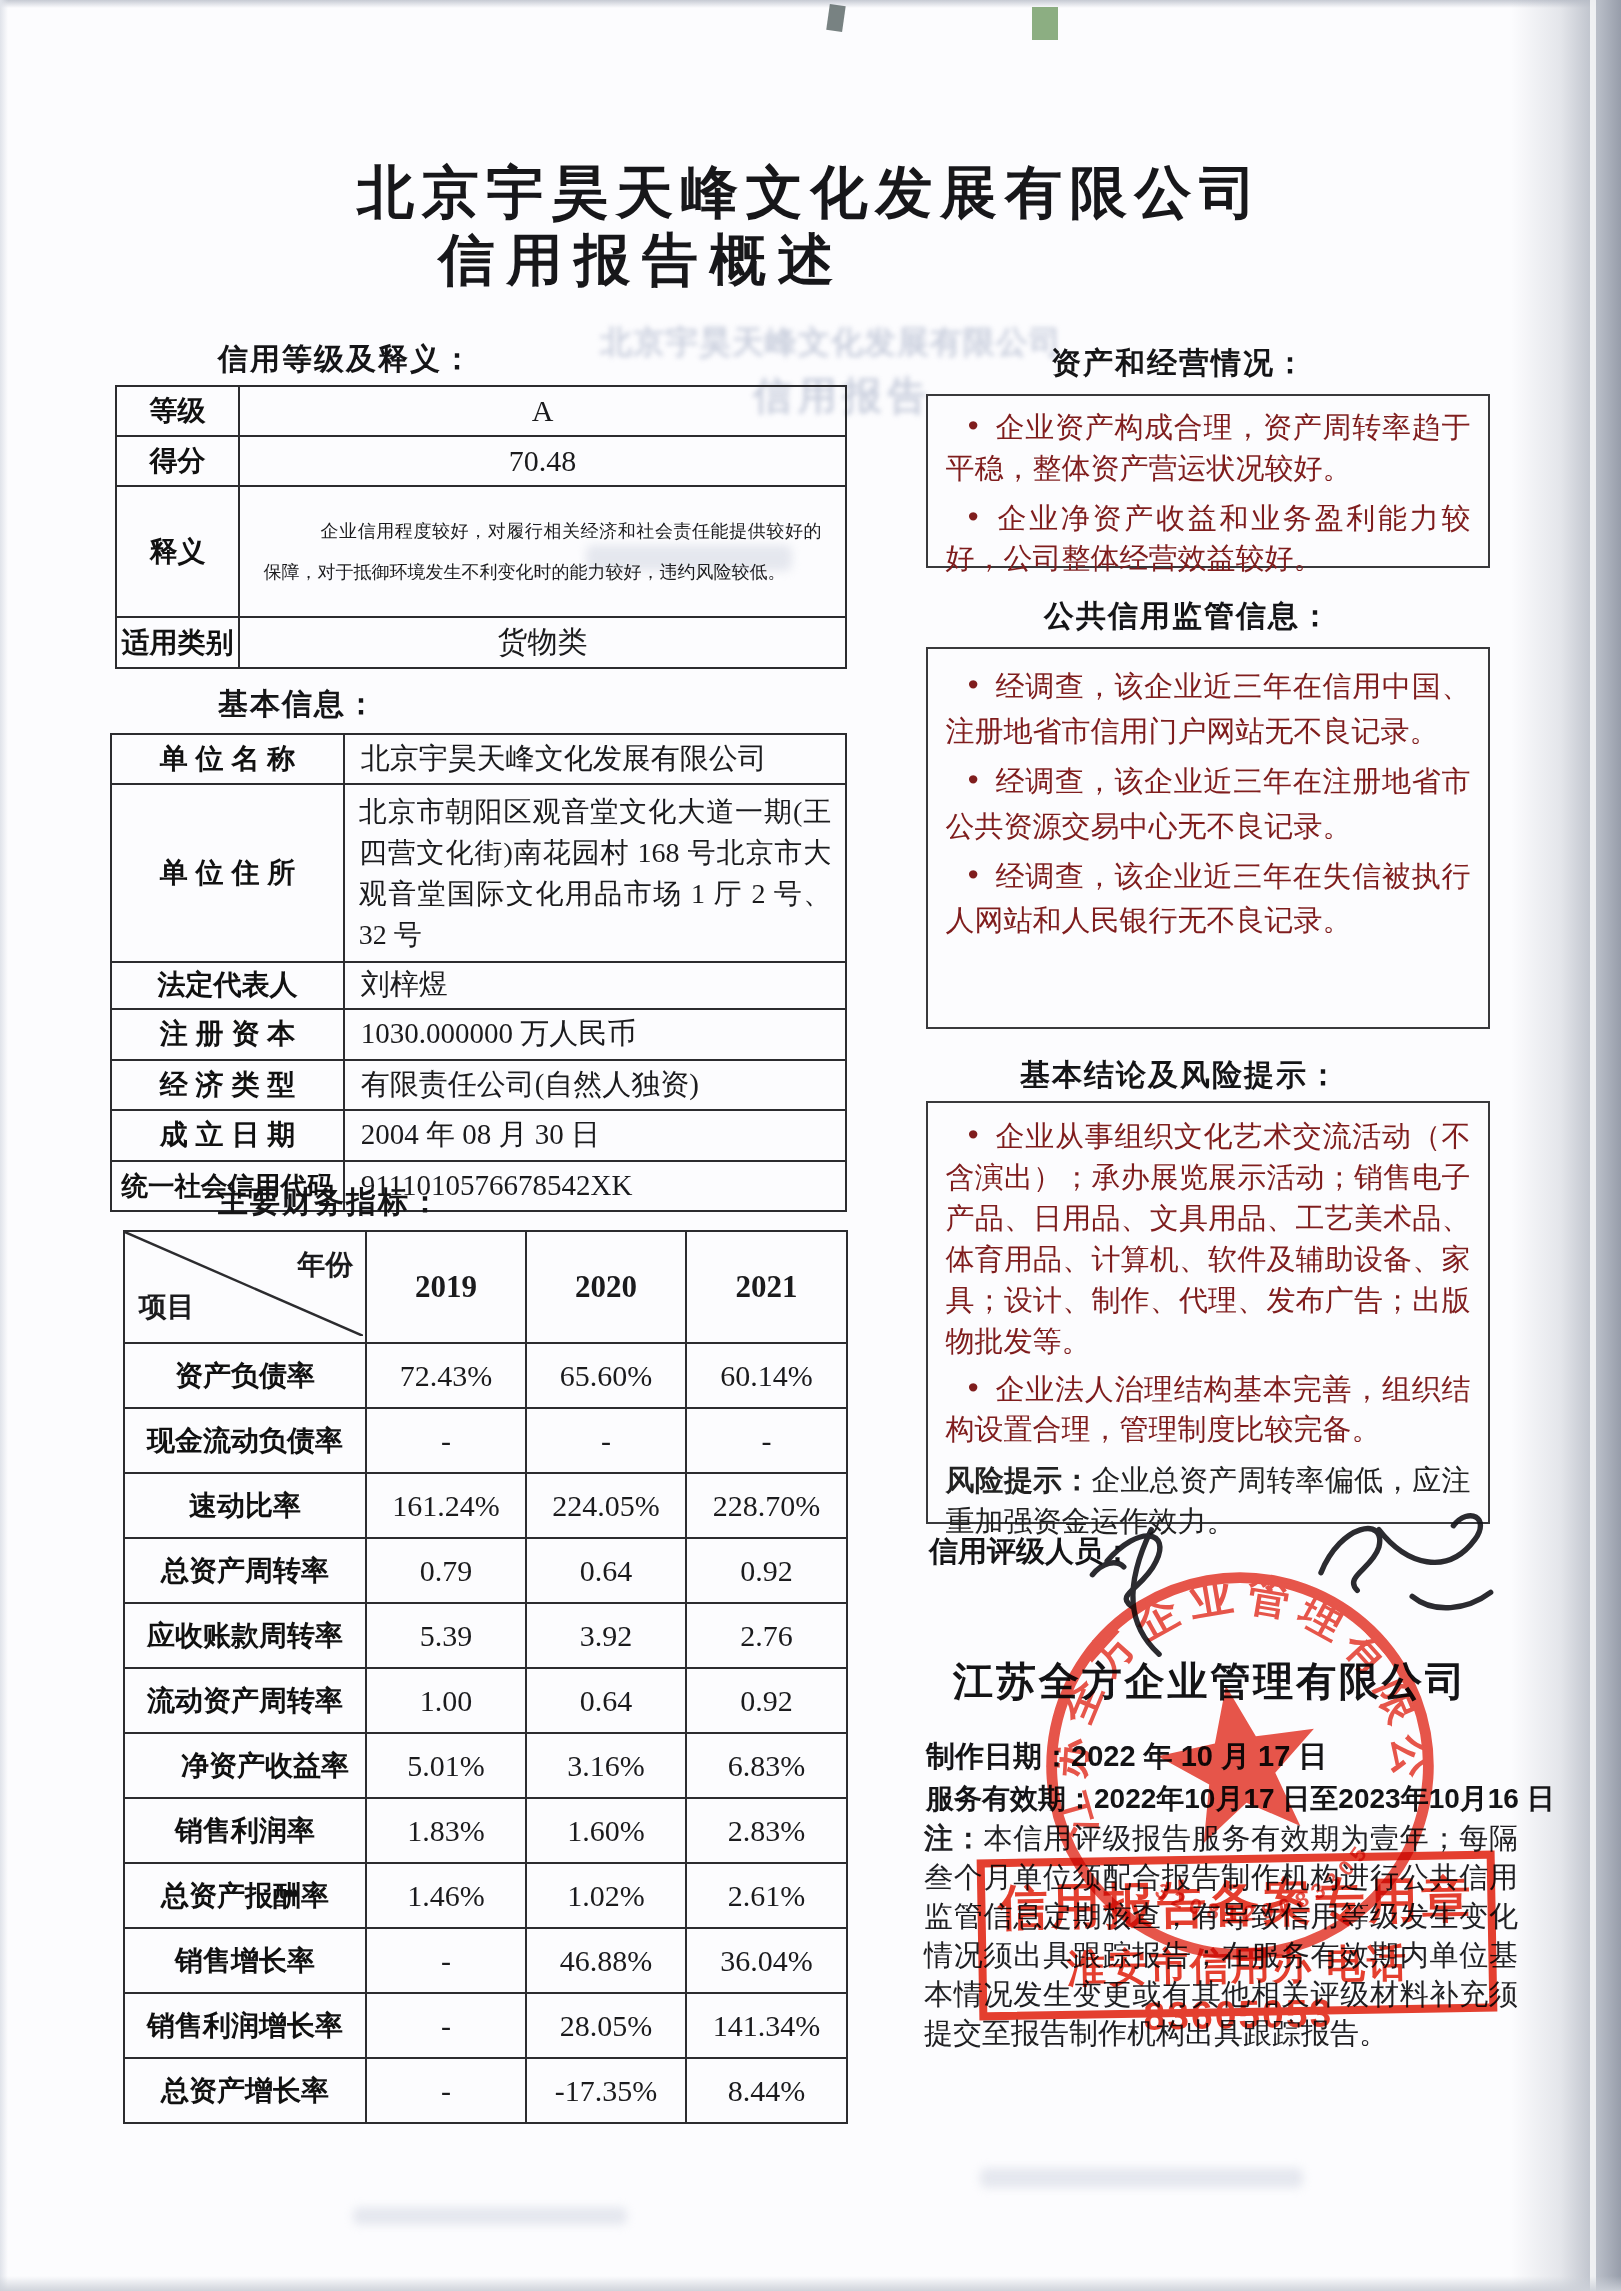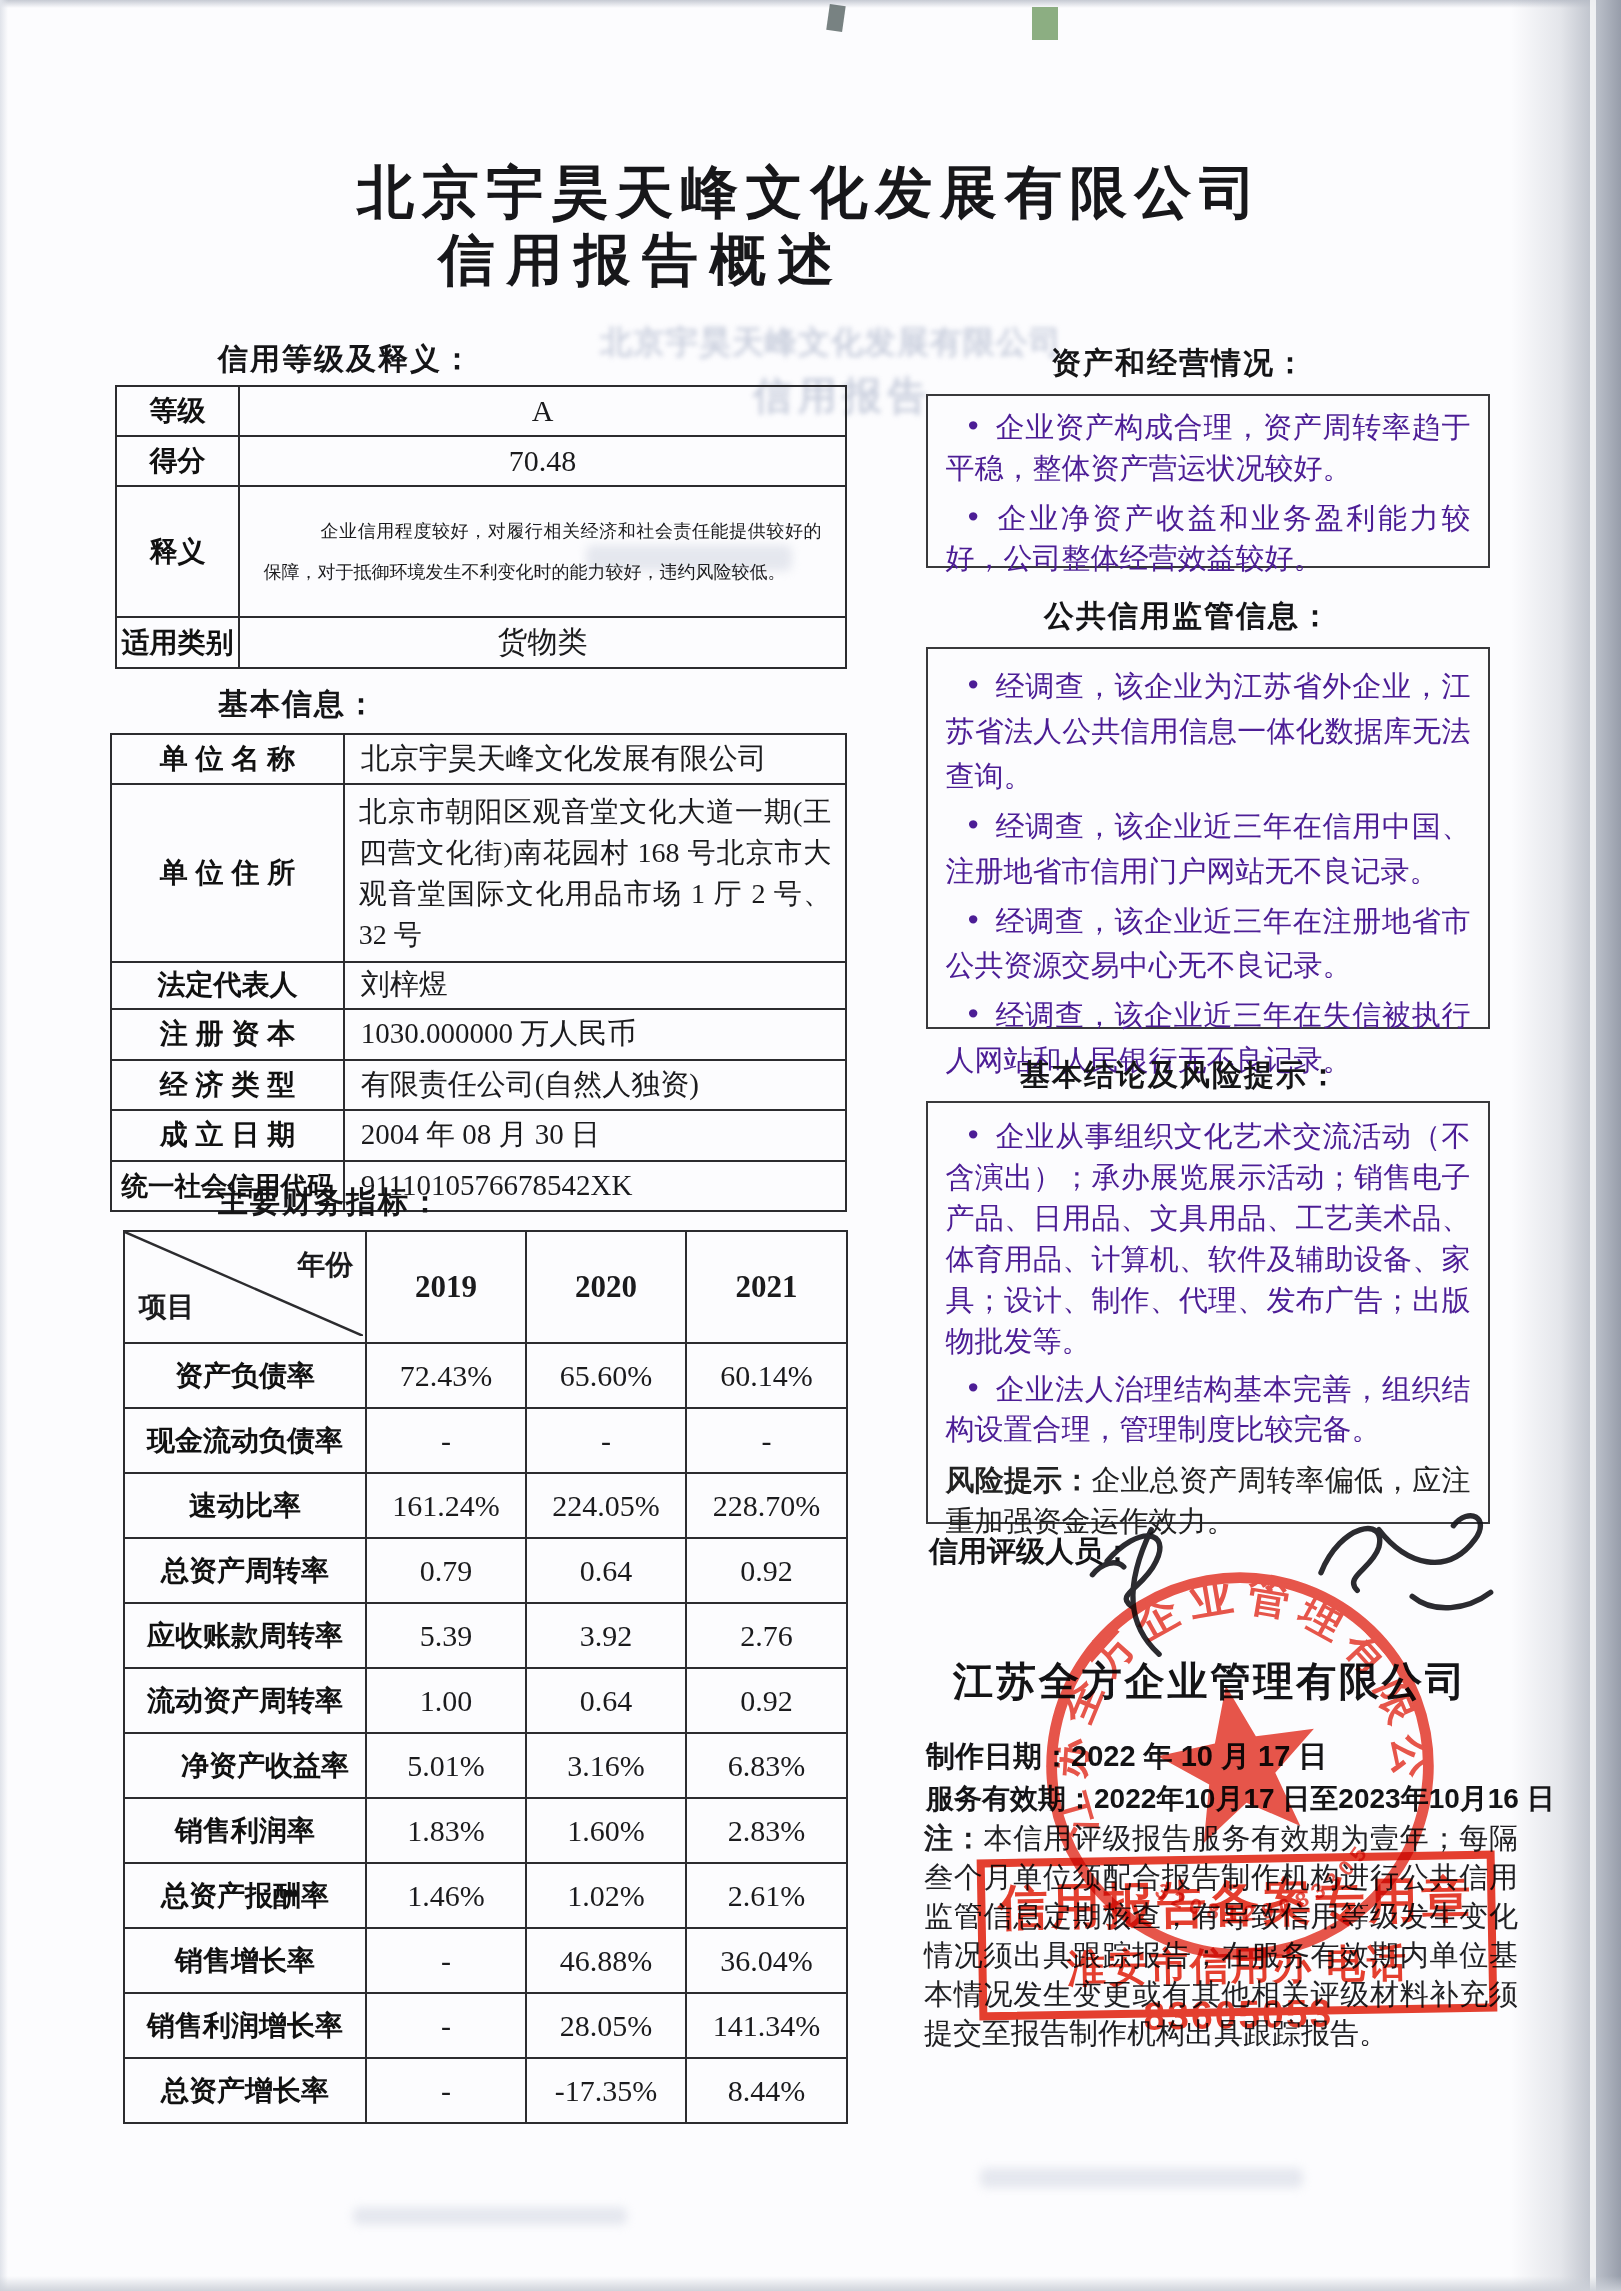--- a/index.html
+++ b/index.html
@@ -21,21 +21,21 @@
   .just{text-align:justify;font-size:18px;line-height:41px;padding:5.9px 23.5px;text-indent:57px;}
   .addr{font-size:28px;line-height:41px;padding:5.9px 13.7px;text-align:justify;}
   
   .corner{position:relative;}
   .corner svg{position:absolute;left:0;top:0;}
   .corner .yr{position:absolute;right:11.8px;top:13.7px;font-family:"Liberation Sans",sans-serif;font-weight:bold;font-size:28px;}
   .corner .it{position:absolute;left:13.7px;bottom:15.7px;font-family:"Liberation Sans",sans-serif;font-weight:bold;font-size:28px;}
   .fyear{font-size:31px;font-weight:bold;text-align:center;}
   
   .box{position:absolute;left:926px;width:564px;border:2px solid #39393c;box-sizing:border-box;padding:7.8px 17.6px 0 17.6px;background:transparent;}
-  .bp{margin:0 0 5.9px 0;text-align:justify;text-indent:21.6px;font-size:29px;color:#4c1d95;}
+  .bp{margin:0 0 5.9px 0;text-align:justify;text-indent:21.6px;font-size:29px;color:#7f1d1d;}
   .bp .dot{font-size:19.6px;vertical-align:5.9px;margin-right:15.7px;}
   .riskp{margin:9.8px 0 0 0;text-align:justify;font-size:29px;color:#222;}
   .riskp b{font-family:"Liberation Sans",sans-serif;}
   
   .fline{font-family:"Liberation Sans",sans-serif;font-weight:bold;font-size:29px;color:#141416;}
   .company{font-size:40px;font-weight:bold;letter-spacing:2.9px;color:#141416;}
   .note{left:924px;top:1819px;width:594px;font-size:29px;line-height:39px;text-align:justify;color:#1f1f22;}
   .note b{font-family:"Liberation Sans",sans-serif;}
   
   .seal{left:1034px;top:1560px;width:412px;height:412px;transform:rotate(-10deg);opacity:.92;mix-blend-mode:multiply;}
@@ -242,21 +242,20 @@
     </table>
 
   <div class="abs hd sec" style="left:1019px;top:343px;">资产和经营情况：</div>
   <div class="box" style="top:394px;height:174px;">
     <p class="bp" style="line-height:41px;"><span class="dot">●</span><span>企业资产构成合理，资产周转率趋于平稳，整体资产营运状况较好。</span></p>
     <p class="bp" style="line-height:41px;"><span class="dot">●</span><span>企业净资产收益和业务盈利能力较好，公司整体经营效益较好。</span></p>
   </div>
 
   <div class="abs hd sec" style="left:1012px;top:596px;">公共信用监管信息：</div>
   <div class="box" style="top:647px;height:382px;padding-top:11.8px;">
-    <p class="bp" style="line-height:45px;margin-bottom:2px;"><span class="dot">●</span><span>经调查，该企业为江苏省外企业，江苏省法人公共信用信息一体化数据库无法查询。</span></p>
     <p class="bp" style="line-height:45px;margin-bottom:2px;"><span class="dot">●</span><span>经调查，该企业近三年在信用中国、注册地省市信用门户网站无不良记录。</span></p>
     <p class="bp" style="line-height:45px;margin-bottom:2px;"><span class="dot">●</span><span>经调查，该企业近三年在注册地省市公共资源交易中心无不良记录。</span></p>
     <p class="bp" style="line-height:45px;margin-bottom:0;"><span class="dot">●</span><span>经调查，该企业近三年在失信被执行人网站和人民银行无不良记录。</span></p>
   </div>
 
   <div class="abs hd sec" style="left:988px;top:1055px;">基本结论及风险提示：</div>
   <div class="box" style="top:1101px;height:423px;padding-top:9.8px;">
     <p class="bp" style="line-height:41px;margin-bottom:3.9px;"><span class="dot">●</span><span>企业从事组织文化艺术交流活动（不含演出）；承办展览展示活动；销售电子产品、日用品、文具用品、工艺美术品、体育用品、计算机、软件及辅助设备、家具；设计、制作、代理、发布广告；出版物批发等。</span></p>
     <p class="bp" style="line-height:41px;margin-bottom:3.9px;"><span class="dot">●</span><span>企业法人治理结构基本完善，组织结构设置合理，管理制度比较完备。</span></p>
     <p class="riskp" style="line-height:41px;"><b>风险提示：</b><span>企业总资产周转率偏低，应注重加强资金运作效力。</span></p>

